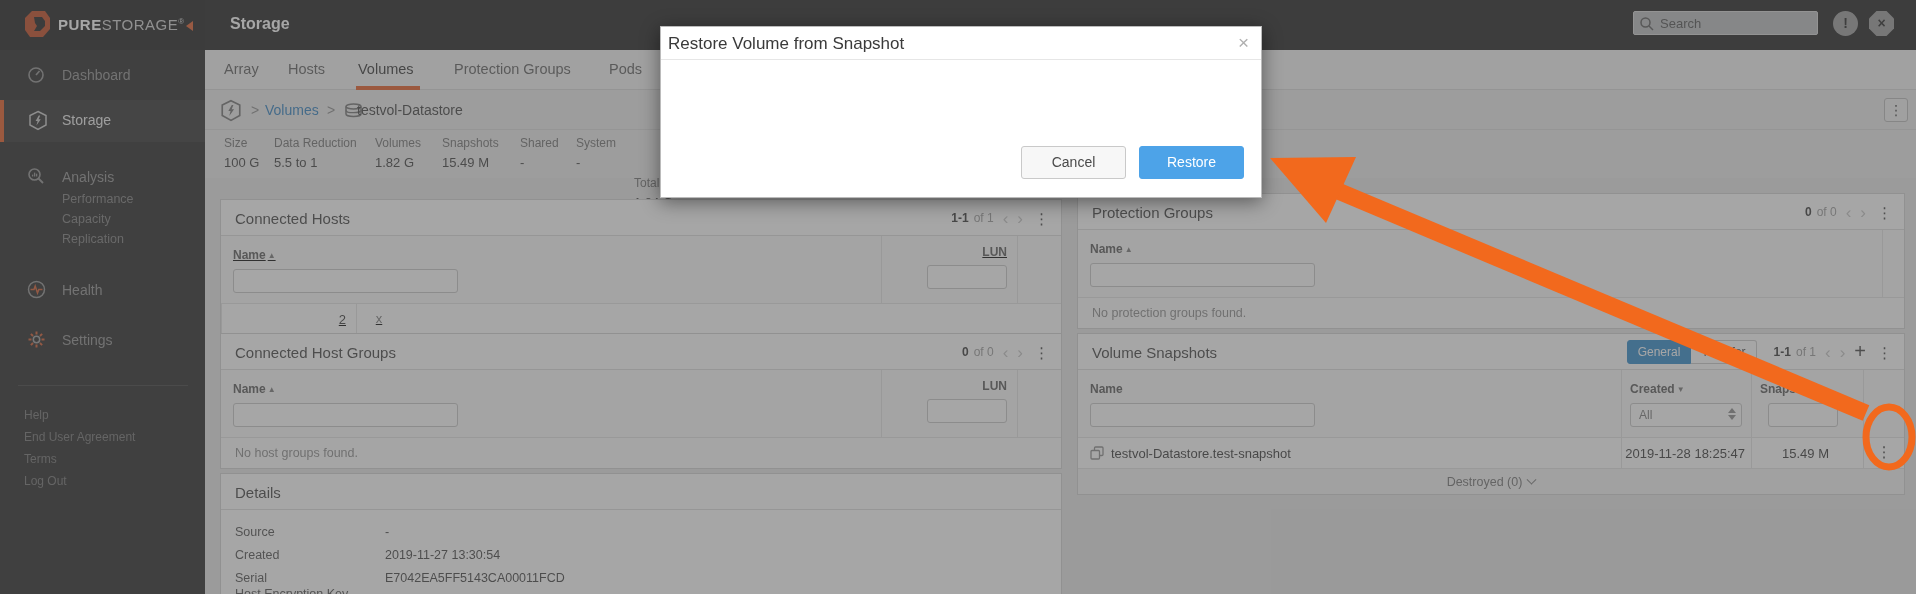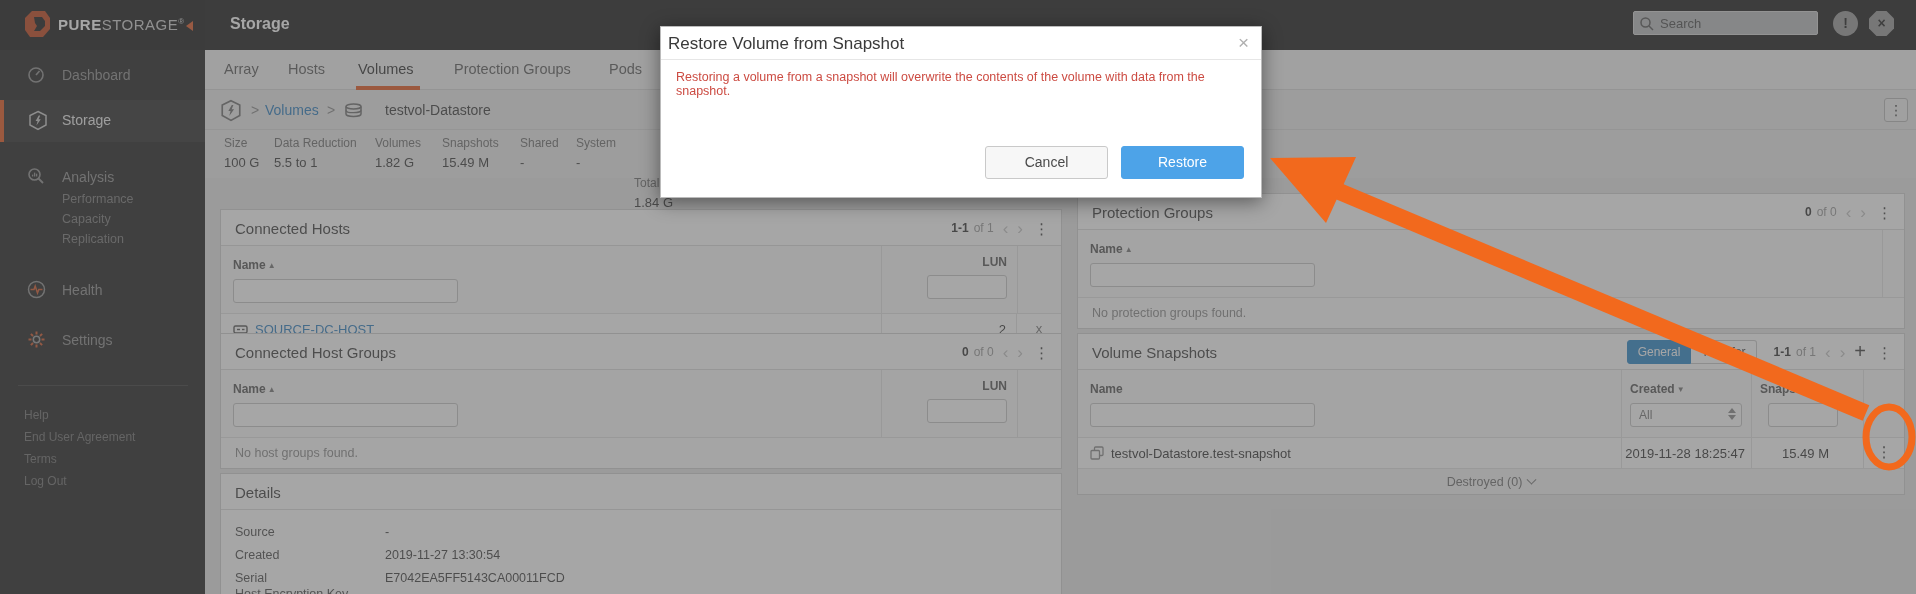--- a/index.html
+++ b/index.html
@@ -111,21 +111,21 @@
   
   .scrim { position:absolute; inset:0; background:rgba(90,90,90,0.54); z-index:10; }
   .modal { position:absolute; left:660px; top:26px; width:602px; height:172px; background:#fff; border:1px solid #bbb; box-shadow:0 4px 18px rgba(0,0,0,.45); z-index:20; }
   .modal-hd { position:relative; height:33px; border-bottom:1px solid #e6e6e6; }
   .modal-title { position:absolute; left:7px; top:7px; font-size:17px; color:#3a3a3a; }
   .modal-x { position:absolute; right:12px; top:5px; font-size:19px; color:#b0b0b0; cursor:pointer; }
   .modal-body { padding:10px 15px 0 15px; }
   .warn { font-size:12.5px; color:#cc4b42; }
   .question { margin-top:9px; font-size:13px; color:#3e3e3e; }
   .modal-ft { position:absolute; right:17px; bottom:18px; display:flex; gap:13px; }
-  .btn { width:123px; height:33px; border-radius:3px; font-size:14px; text-align:center; line-height:31px; cursor:pointer; font-family:"Liberation Sans",sans-serif; }
+  .btn { width:105px; height:33px; border-radius:3px; font-size:14px; text-align:center; line-height:31px; cursor:pointer; font-family:"Liberation Sans",sans-serif; }
   .btn-cancel { background:#f7f7f7; border:1px solid #c9c9c9; color:#4a4a4a; }
   .btn-restore { background:#4da3e8; border:1px solid #4da3e8; color:#fff; }
   .annot { position:absolute; inset:0; z-index:30; pointer-events:none; }
   .ico-svg { display:inline-block; vertical-align:middle; }
 </style>
 </head>
 <body>
 
 <div class="app">
 
@@ -230,21 +230,21 @@
         <path d="M10.7 5.5 L7.6 11 L9.6 11 L8.4 15.5 L12.8 9.3 L10.6 9.3 L12.2 5.5 Z" fill="#6f6f6f"></path>
       </svg>
     <span class="crumb-el crumb-sep" style="left:46px;">&gt;</span>
     <span class="crumb-el crumb-link" style="left:60px;">Volumes</span>
     <span class="crumb-el crumb-sep" style="left:122px;">&gt;</span>
     <svg class="ico-svg" style="position:absolute;left:139px;top:13px;" width="19" height="15" viewBox="0 0 16 13">
         <ellipse cx="8" cy="3" rx="6.5" ry="2.2" fill="none" stroke="#6f6f6f" stroke-width="1.3"></ellipse>
         <path d="M1.5 3 V9.5 A6.5 2.2 0 0 0 14.5 9.5 V3" fill="none" stroke="#6f6f6f" stroke-width="1.3"></path>
         <path d="M1.5 6.2 A6.5 2.2 0 0 0 14.5 6.2" fill="none" stroke="#6f6f6f" stroke-width="1.1"></path>
       </svg>
-    <span class="crumb-el" style="left:180px;">testvol-Datastore</span>
+    <span class="crumb-el" style="left:152px;">testvol-Datastore</span>
     <div class="crumb-menu">⋮</div>
   </div>
 
   <div class="statsrow">
     <div class="stat" style="left:19px;">
         <span class="sl">Size</span>
         <span class="sv">100 G</span>
       </div>
     <div class="stat" style="left:69px;">
         <span class="sl">Data Reduction</span>
@@ -265,21 +265,21 @@
     <div class="stat" style="left:371px;">
         <span class="sl">System</span>
         <span class="sv">-</span>
       </div>
     <div class="stat" style="left:429px;margin-top:40px;">
         <span class="sl">Total</span>
         <span class="sv">1.84 G</span>
       </div>
   </div>
 
-  <div class="panel" style="left:220px; top:209px; width:842px;">
+  <div class="panel" style="left:220px; top:199px; width:842px;text-decoration:underline;">
     <div class="panel-hd">
       <span class="panel-title">Connected Hosts</span>
       <div class="hd-right">
         <span class="pg-range">1-1</span>
         <span class="pg-of">of 1</span>
         <span class="pg-arrow">‹</span>
         <span class="pg-arrow">›</span>
         <span class="kebab">⋮</span>
       </div>
     </div>
@@ -288,28 +288,20 @@
         <span class="col-label"><span>Name</span><span class="sort">▲</span></span>
         <input class="filter" style="">
       </div>
       <div class="th c-lun bl" style="display:block;">
         <span class="col-label">LUN</span>
         <input class="filter lun-filter" style="">
       </div>
       <div class="th c-act bl"></div>
     </div>
     <div class="trow">
-      <div class="c-name">
-        <svg class="ico-svg" width="15" height="12" viewBox="0 0 15 12">
-            <rect x="1" y="3" width="13" height="7" rx="1.5" fill="none" stroke="#555" stroke-width="1.4"></rect>
-            <line x1="4" y1="6.5" x2="7" y2="6.5" stroke="#555" stroke-width="1.4"></line>
-            <line x1="9" y1="6.5" x2="11.5" y2="6.5" stroke="#555" stroke-width="1.4"></line>
-          </svg>
-        <span class="cell-link">SOURCE-DC-HOST</span>
-      </div>
       <div class="c-lun bl" style="align-self:stretch;display:flex;align-items:center;justify-content:flex-end;">
           <span class="lun-val">2</span>
         </div>
       <div class="c-act bl" style="align-self:stretch;line-height:30px;"><span class="rm-x">x</span></div>
     </div>
   </div>
 
   <div class="panel" style="left:220px; top:333px; width:842px;">
     <div class="panel-hd">
       <span class="panel-title">Connected Host Groups</span>
@@ -434,21 +426,20 @@
   </div>
 
   <div class="scrim"></div>
 
   <div class="modal">
     <div class="modal-hd">
       <span class="modal-title">Restore Volume from Snapshot</span>
       <span class="modal-x">×</span>
     </div>
     <div class="modal-body">
-      <div class="warn">Restoring a volume from a snapshot will overwrite the contents of the volume with data from the snapshot.</div>
     </div>
     <div class="modal-ft">
       <button class="btn btn-cancel">Cancel</button>
       <button class="btn btn-restore">Restore</button>
     </div>
   </div>
 
   <svg class="annot" width="1916" height="594" viewBox="0 0 1916 594">
     <line x1="1338" y1="191" x2="1866" y2="413" stroke="#f2691d" stroke-width="17"></line>
     <polygon points="1270,158 1356,157 1326,223" fill="#f2691d"></polygon>

